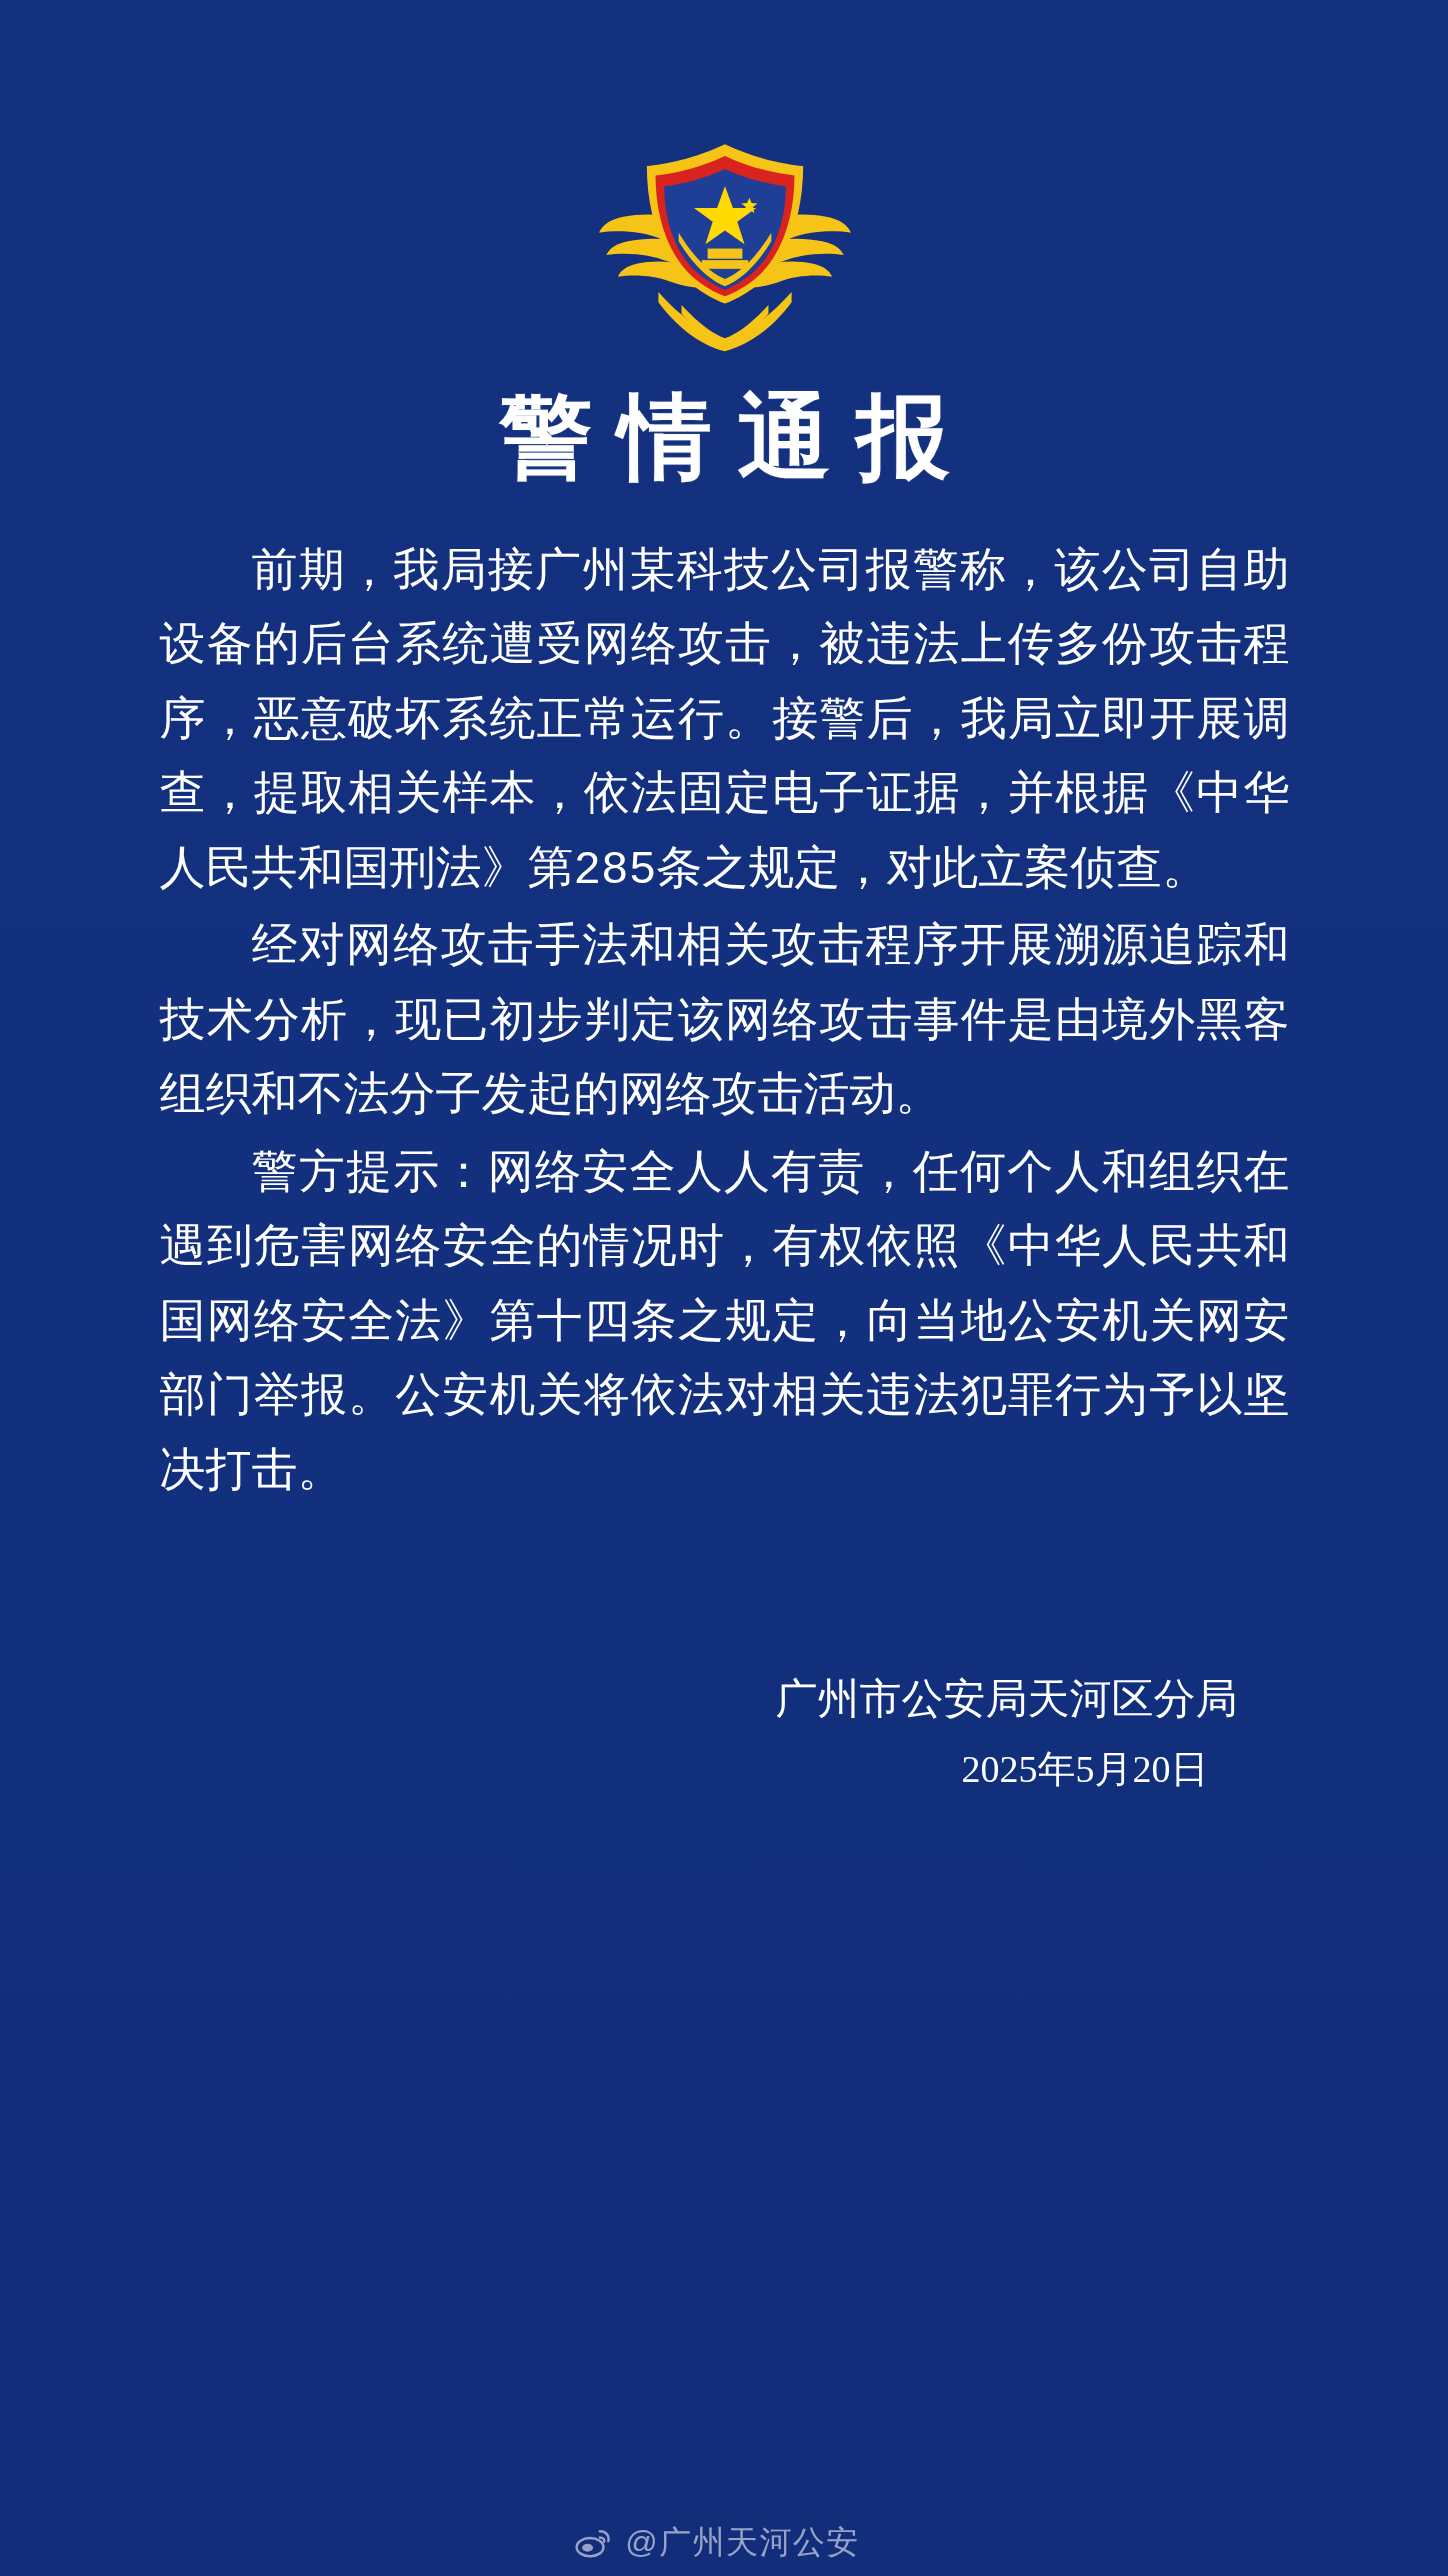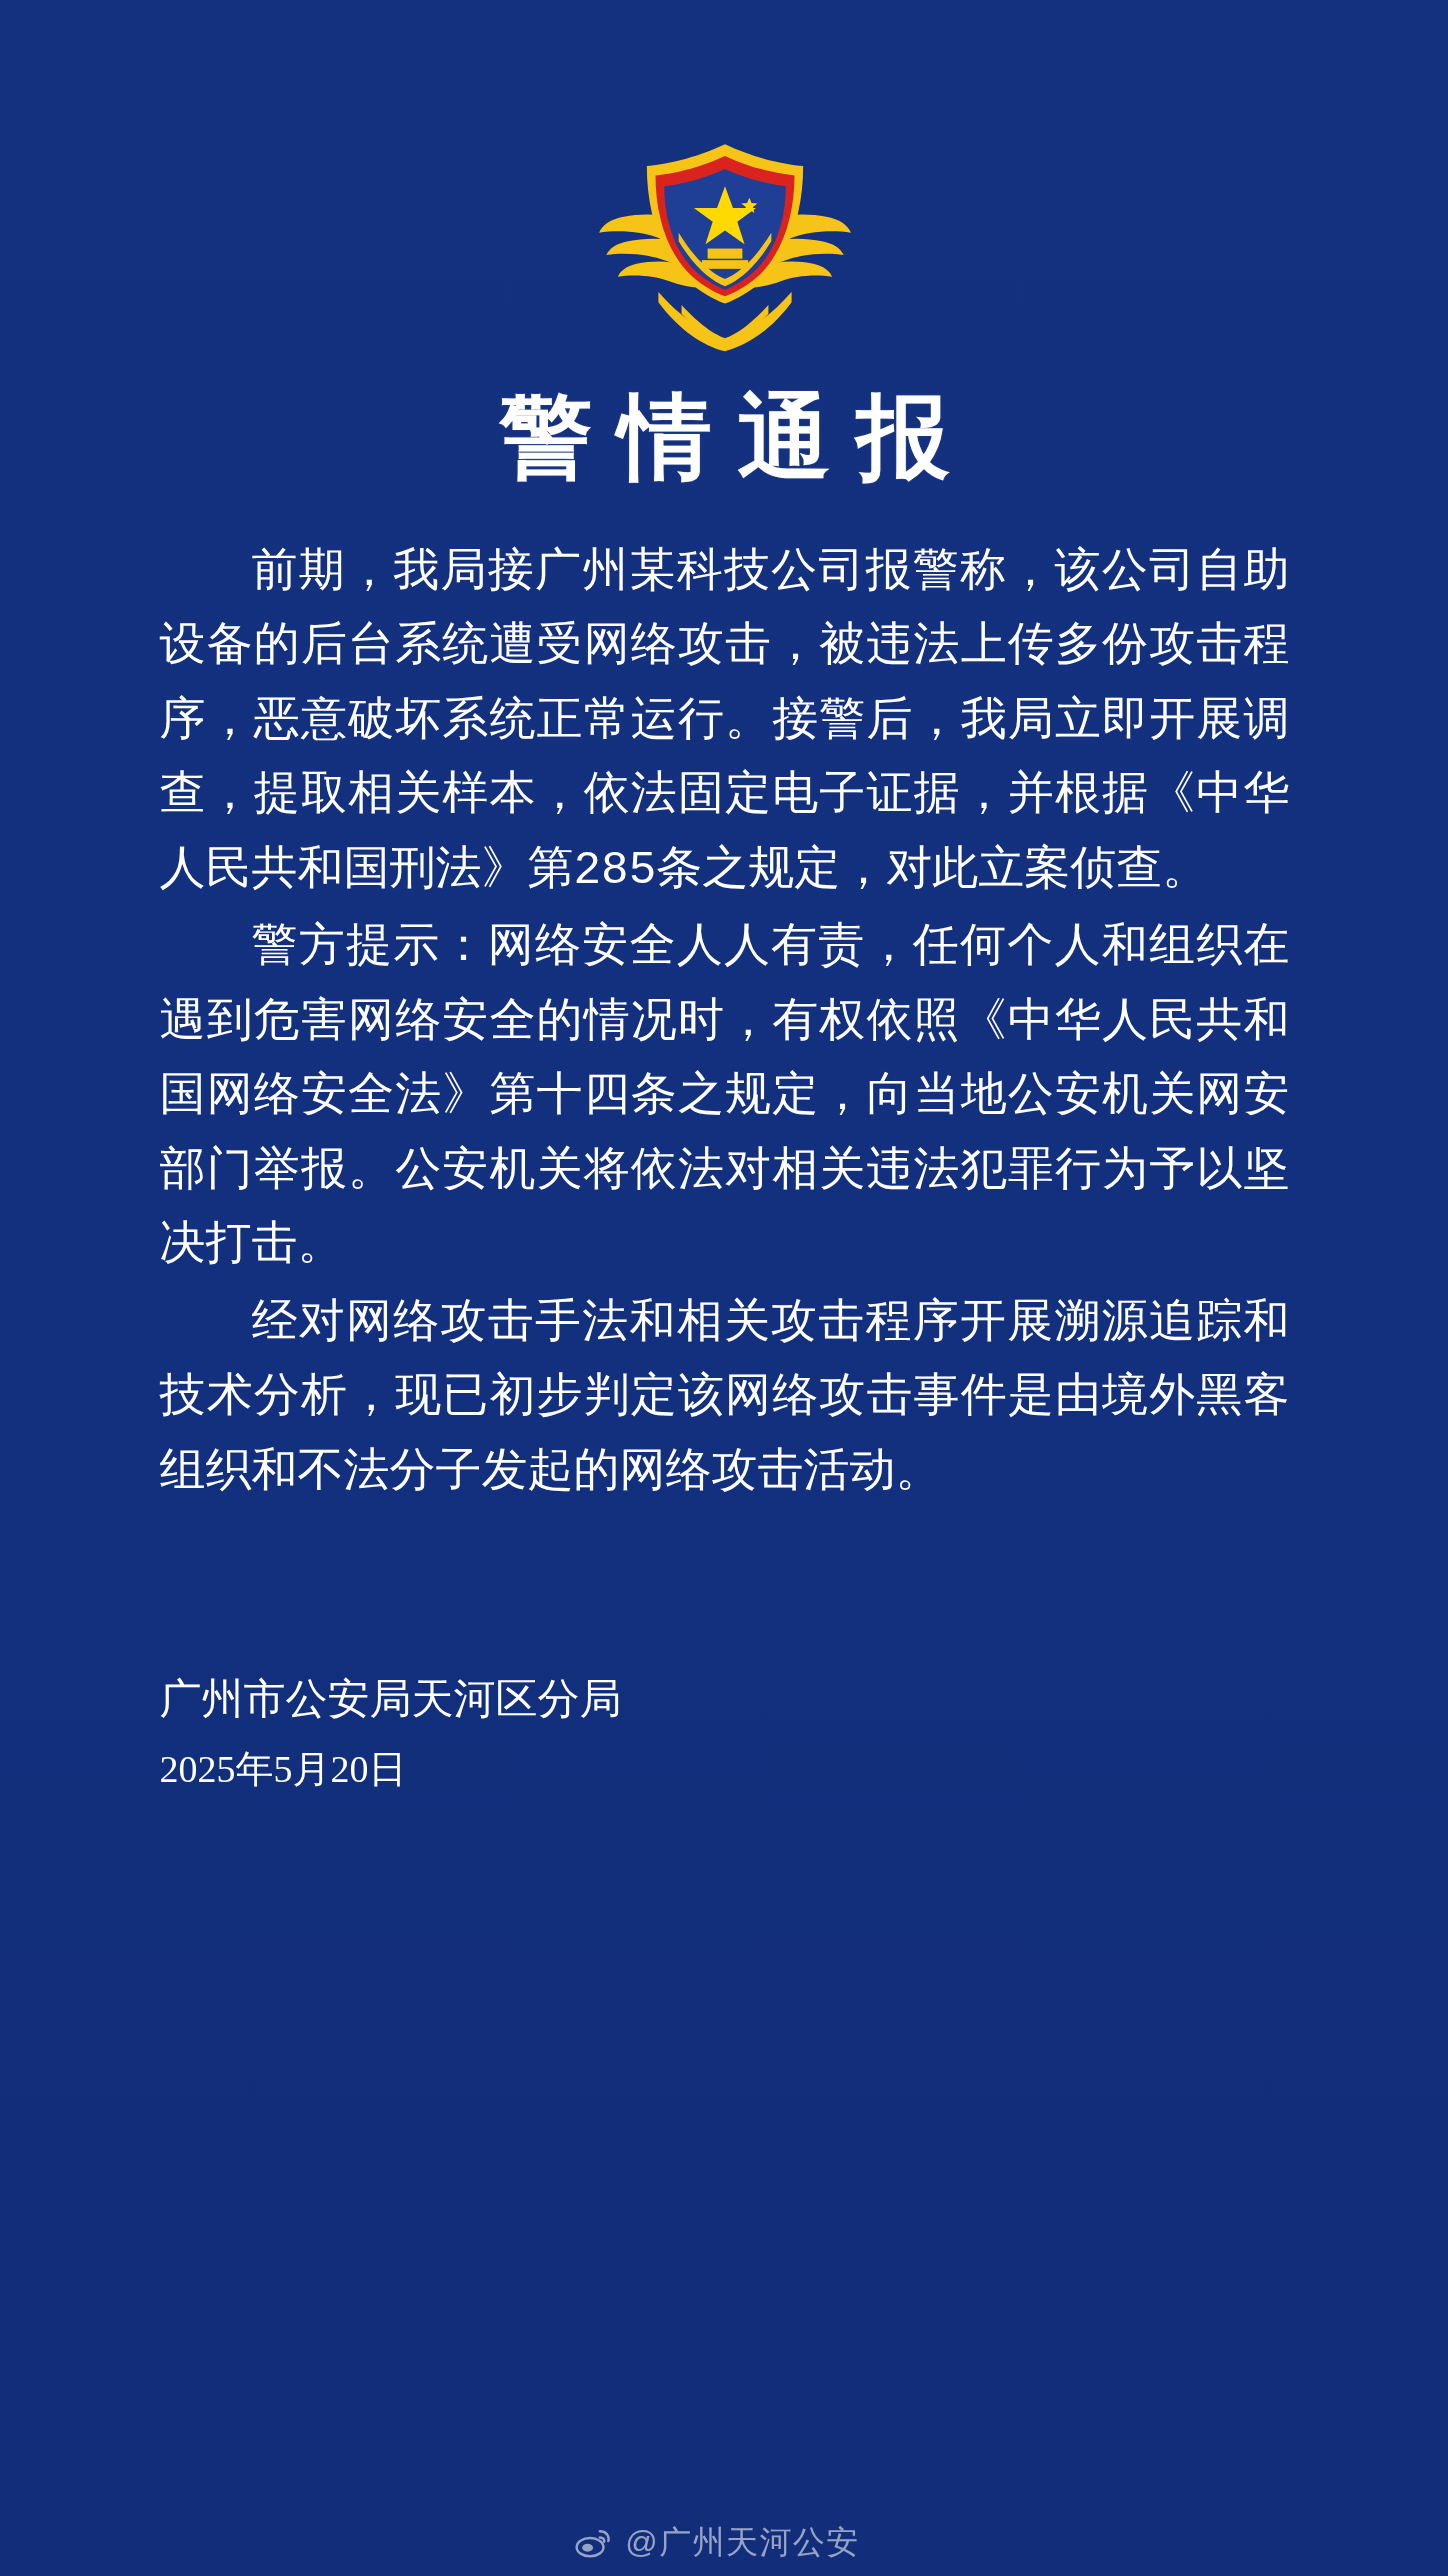--- a/index.html
+++ b/index.html
@@ -65,21 +65,21 @@
   }
   .para {
     text-indent: 2em;
     margin: 0 0 2.9px 0;
   }
 
   
   .sign-block {
     width: 1130px;
     margin-top: 152px;
-    text-align: left;
+    text-align: right;
     font-size: 42px;
     line-height: 1.62;
     padding-right: 52px;
     box-sizing: border-box;
   }
   .sign-org { margin-bottom: 5.8px; }
   .sign-date {
     font-size: 38px;
     padding-right: 29px;
   }
@@ -146,22 +146,22 @@
 
       <rect x="186" y="172" width="48" height="14" fill="#f6c416"></rect>
       <rect x="178" y="188" width="64" height="12" fill="#f6c416"></rect>
     </svg>
   </div>
 
   <div class="title">警情通报</div>
 
   <div class="body-block">
     <p class="para">前期，我局接广州某科技公司报警称，该公司自助设备的后台系统遭受网络攻击，被违法上传多份攻击程序，恶意破坏系统正常运行。接警后，我局立即开展调查，提取相关样本，依法固定电子证据，并根据《中华人民共和国刑法》第285条之规定，对此立案侦查。</p>
+    <p class="para">经对网络攻击手法和相关攻击程序开展溯源追踪和技术分析，现已初步判定该网络攻击事件是由境外黑客组织和不法分子发起的网络攻击活动。</p>
     <p class="para">警方提示：网络安全人人有责，任何个人和组织在遇到危害网络安全的情况时，有权依照《中华人民共和国网络安全法》第十四条之规定，向当地公安机关网安部门举报。公安机关将依法对相关违法犯罪行为予以坚决打击。</p>
-    <p class="para">经对网络攻击手法和相关攻击程序开展溯源追踪和技术分析，现已初步判定该网络攻击事件是由境外黑客组织和不法分子发起的网络攻击活动。</p>
   </div>
 
   <div class="sign-block">
     <div class="sign-org">广州市公安局天河区分局</div>
     <div class="sign-date">2025年5月20日</div>
   </div>
 
   <div class="footer">
     <svg class="weibo-icon" viewBox="0 0 64 64">
       <ellipse cx="28" cy="38" rx="22" ry="15" fill="none" stroke="#e8ecf7" stroke-width="4"></ellipse>

